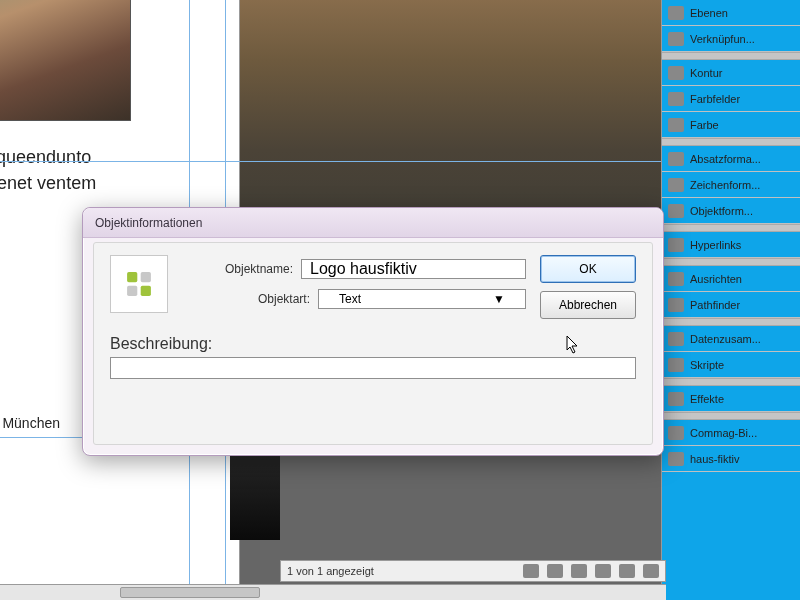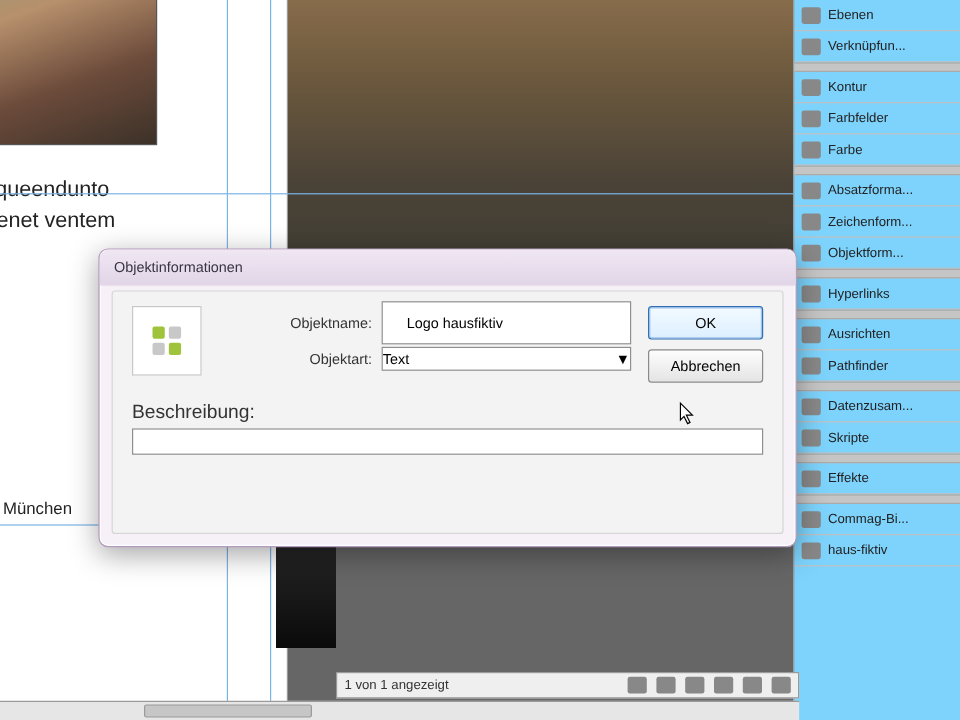--- a/index.html
+++ b/index.html
@@ -11,21 +11,21 @@
 .doc-photo-top { position: absolute; left: -10px; top: -30px; width: 200px; height: 180px; background: linear-gradient(160deg,#7a9a7d 0%, #b7906c 40%, #6c4b3b 70%, #3c3128 100%); border: 1px solid #555; }
 .doc-photo-right { position: absolute; left: 190px; top: -30px; width: 490px; height: 300px; background: linear-gradient(180deg,#947552 0%, #6e5a3e 30%, #4b4337 60%, #3a3a34 100%); }
 .doc-text { position: absolute; left: -60px; top: 165px; width: 280px; line-height: 1.45; font-size: 18px; color: #222; padding: 8px; }
 .doc-text p { margin-bottom: 10px; }
 .doc-meta { position: absolute; left: -60px; top: 440px; font-size: 14px; color: #222; line-height: 1.8; }
 .doc-water { position: absolute; left: 230px; top: 430px; width: 50px; height: 110px; background: linear-gradient(180deg,#2e2e2e,#0a0a0a); }
 .guide-h { position: absolute; left: 0; right: 120px; height: 1px; background: #7bb4e6; }
 .guide-v { position: absolute; top: 0; bottom: 0; width: 1px; background: #7bb4e6; }
 
 
-.panels { position: absolute; right: 0; top: 0; width: 139px; bottom: 0; background: #7dd3fc; border-left: 1px solid #9a9a9a; }
+.panels { position: absolute; right: 0; top: 0; width: 139px; bottom: 0; background: #0ea5e9; border-left: 1px solid #9a9a9a; }
 .panel-item { display: flex; align-items: center; height: 26px; padding: 0 6px; font-size: 11px; color: #222; border-bottom: 1px solid #c0c0c0; gap: 6px; cursor: default; }
 .panel-sep { height: 8px; background: #c5c5c5; border-top: 1px solid #aaa; border-bottom: 1px solid #aaa; }
 .panel-item .ico { width: 16px; height: 14px; flex: none; display: inline-block; background: #888; border-radius: 2px; }
 .collapse-strip { position: absolute; right: 120px; top: 0; width: 14px; bottom: 0; background: #c0c0c0; border-left: 1px solid #9a9a9a; }
 
 
 .status { position: absolute; left: 280px; right: 134px; bottom: 18px; height: 22px; background: #efefef; border: 1px solid #9a9a9a; display: flex; align-items: center; font-size: 11px; color: #333; padding: 0 6px; }
 .status .spacer { flex: 1; }
 .status .sicon { width: 16px; height: 14px; margin-left: 8px; display: inline-block; background: #888; border-radius: 2px; }
 .scroll-h { position: absolute; left: 0; right: 134px; bottom: 0; height: 16px; background: #e6e6e6; border-top: 1px solid #9a9a9a; }
@@ -33,22 +33,22 @@
 
 
 .dialog-wrap { position: absolute; left: 82px; top: 207px; width: 582px; height: 249px; }
 .dialog { position: absolute; inset: 0; border-radius: 8px; background: #f6f1f7; border: 1px solid #b49bbd; box-shadow: 0 6px 24px rgba(0,0,0,.35), inset 0 0 0 1px #fff; }
 .dlg-title { height: 30px; display: flex; align-items: center; padding: 0 12px; color: #3a3340; font-size: 12px; background: linear-gradient(#f0e7f3,#e1d5e7); border-radius: 8px 8px 0 0; border-bottom: 1px solid #cdbbd4; }
 .dlg-body { position: absolute; left: 10px; right: 10px; top: 34px; bottom: 10px; background: #f3f3f3; border: 1px solid #d6d6d6; border-radius: 3px; padding: 14px 16px; }
 .thumb { position: absolute; left: 16px; top: 12px; width: 58px; height: 58px; background: #fff; border: 1px solid #c8c8c8; display: flex; align-items: center; justify-content: center; }
 .thumb svg { width: 34px; height: 34px; }
 .row { display: flex; align-items: center; height: 24px; margin-bottom: 6px; font-size: 12px; }
 .row label { width: 120px; text-align: right; margin-right: 8px; color: #333; }
-.row input[type=text] { flex: 1; height: 36px; border: 1px solid #8f8f8f; background: #fff; font-size: 12px; padding: 0 20px; }
-.row .combo { flex: 1; height: 20px; border: 1px solid #8f8f8f; background: #fff; font-size: 12px; padding: 0 0; display: flex; align-items: center; justify-content: space-between; }
+.row input[type=text] { flex: 1; height: 20px; border: 1px solid #8f8f8f; background: #fff; font-size: 16px; padding: 0 8px; }
+.row .combo { flex: 1; height: 20px; border: 1px solid #8f8f8f; background: #fff; font-size: 12px; padding: 0 20px; display: flex; align-items: center; justify-content: space-between; }
 .form-area { margin-left: 80px; margin-right: 110px; }
 .meta-line { font-size: 12px; margin-left: 88px; margin-top: 4px; color: #333; }
 .desc-label { font-size: 16px; margin-top: 24px; color: #333; }
 .desc-input { width: 100%; height: 22px; border: 1px solid #8f8f8f; background: #fff; margin-top: 4px; }
 .btns { position: absolute; right: 16px; top: 12px; width: 96px; }
 .btn { width: 96px; height: 28px; margin-bottom: 8px; font-size: 12px; background: linear-gradient(#fdfdfd,#e4e4e4); border: 1px solid #8a8a8a; border-radius: 3px; cursor: default; }
 .btn.primary { border-color: #2f6fb6; box-shadow: inset 0 0 0 1px #9cc4ec; background: linear-gradient(#f3faff,#dcefff); }
 .cursor { position: absolute; left: 472px; top: 92px; width: 14px; height: 20px; pointer-events:none; }
 </style>
 </head>

